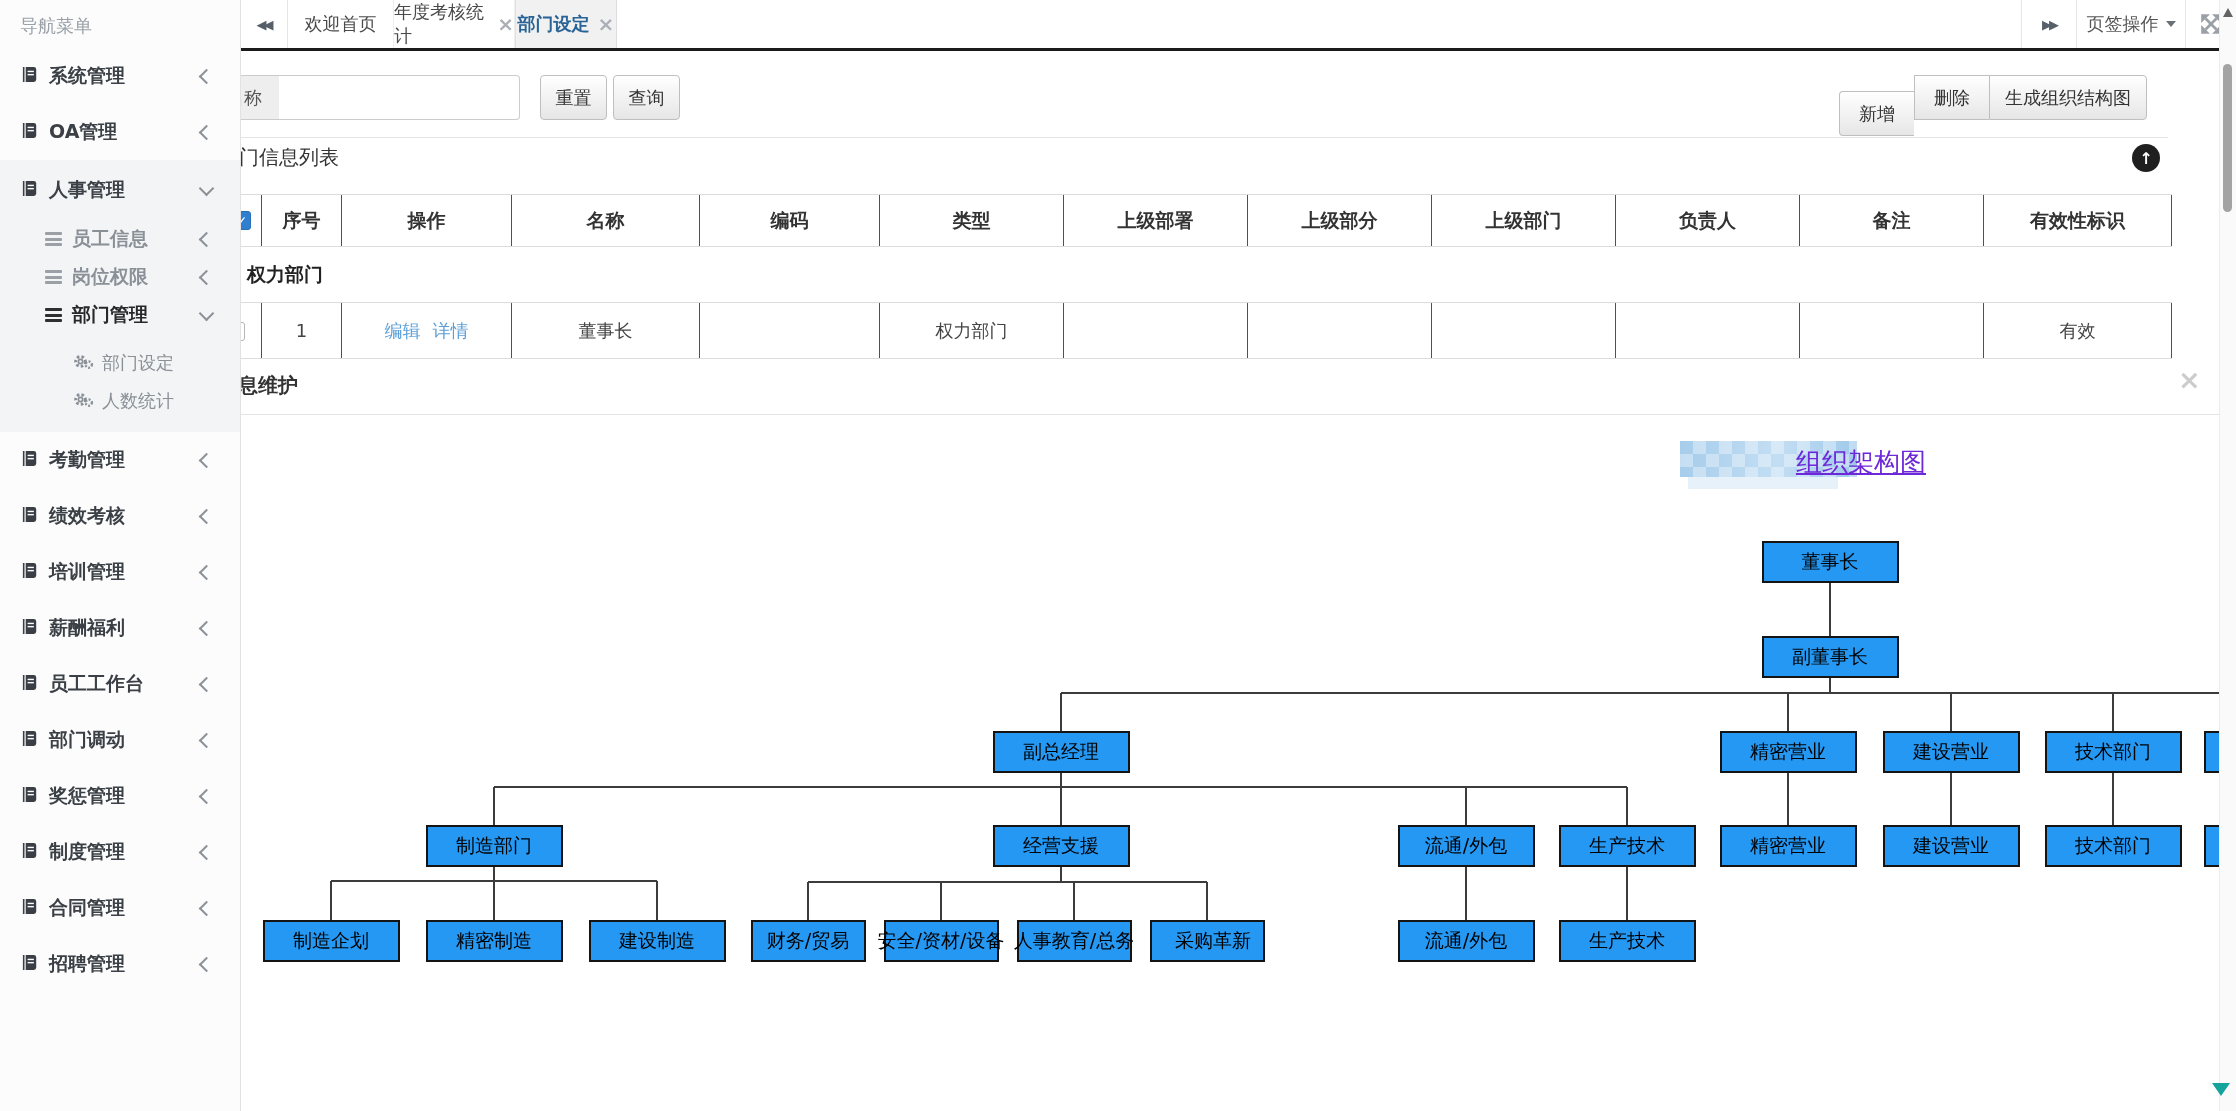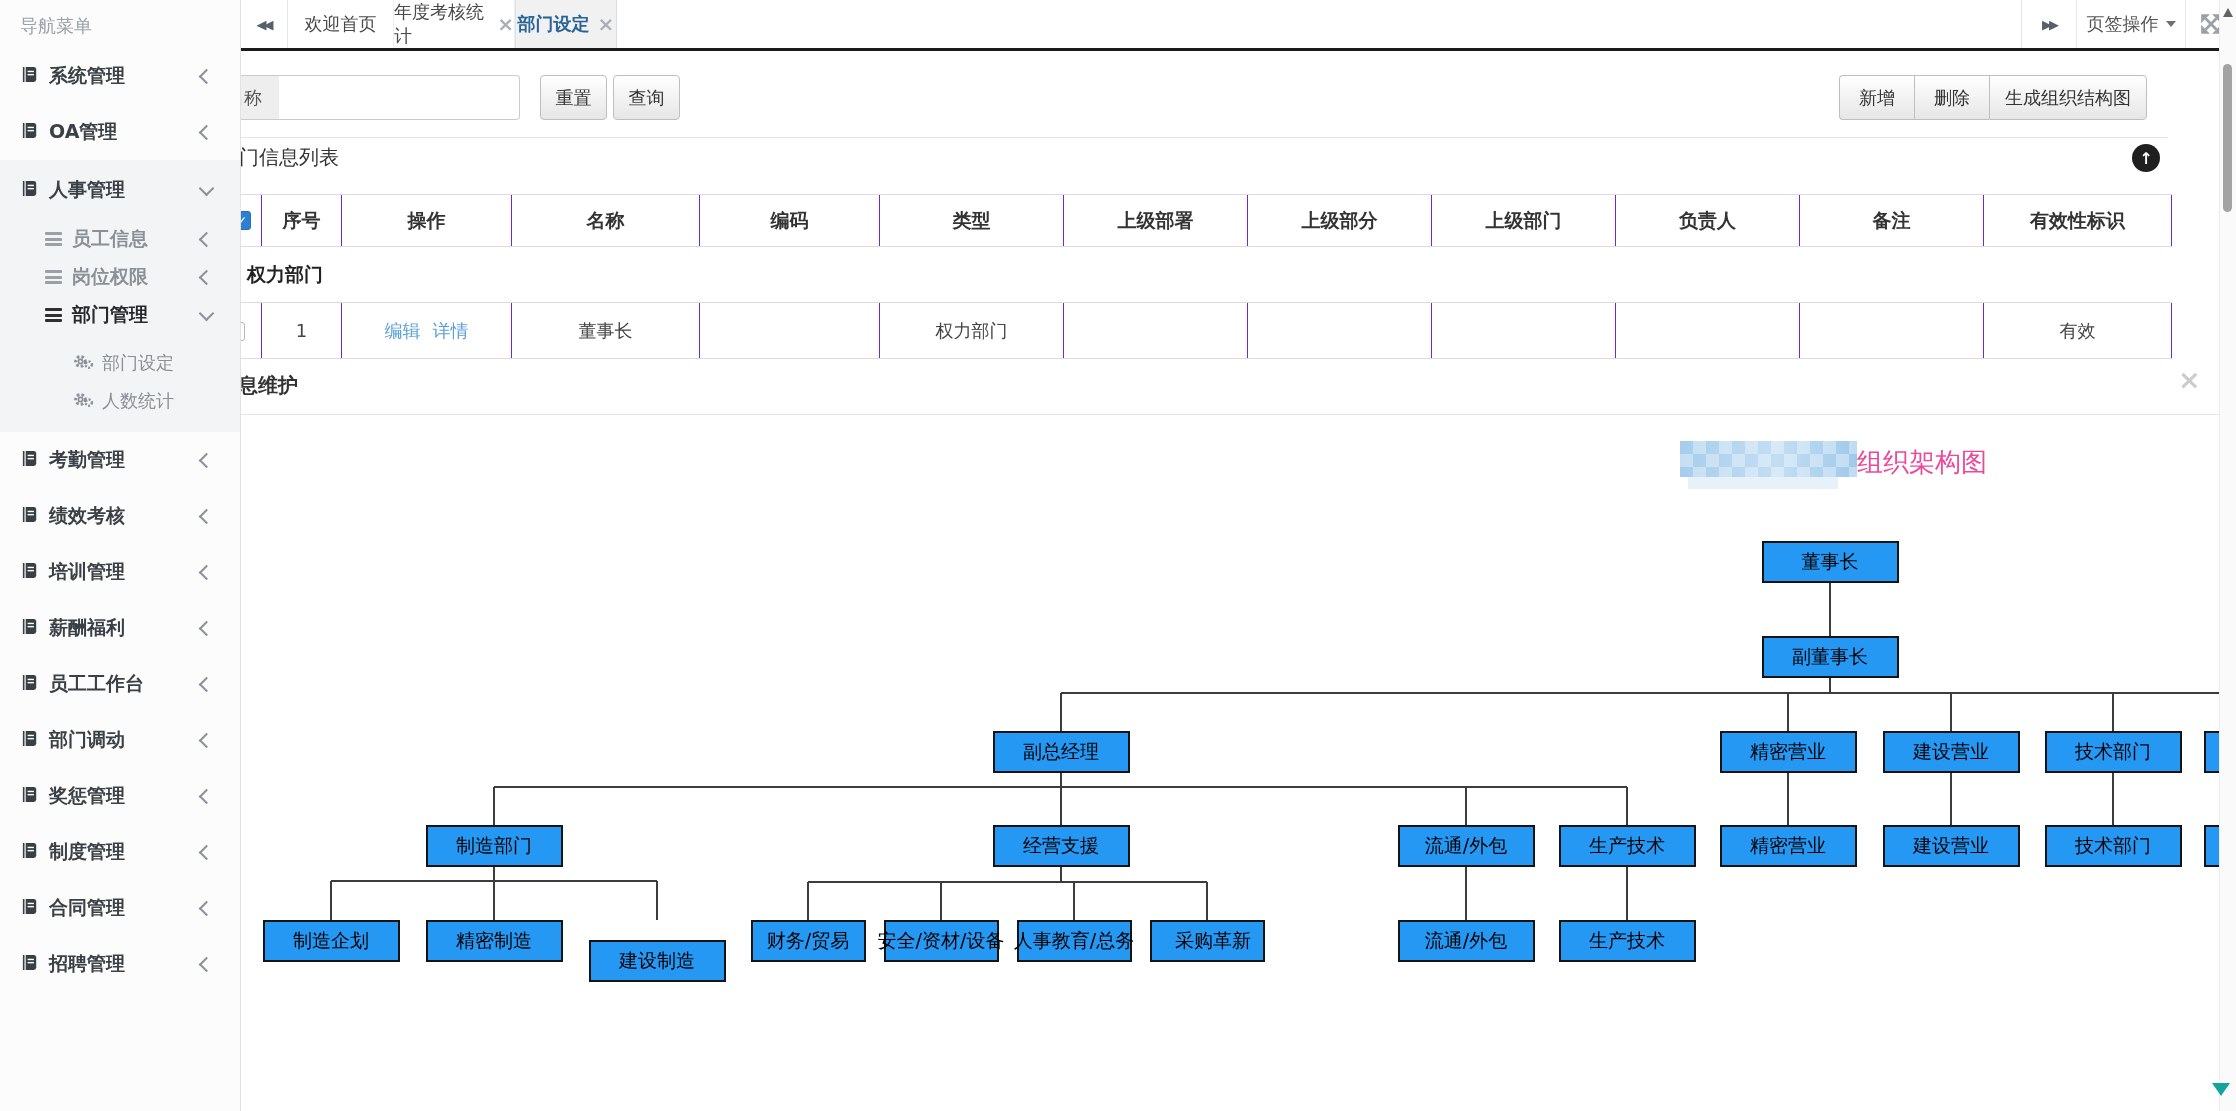--- a/index.html
+++ b/index.html
@@ -48,21 +48,21 @@
   .addon{left:208px;top:75px;width:72px;height:45px;background:#eee;border:1px solid #ccc;border-radius:4px 0 0 4px;
          display:flex;align-items:center;justify-content:center;font-size:18px;color:#555;box-sizing:border-box;}
   .s-input{left:279px;top:75px;width:241px;height:45px;border:1px solid #ccc;border-left:none;border-radius:0 4px 4px 0;
            box-sizing:border-box;font-size:18px;padding:0 10px;outline:none;}
   .btn{display:flex;align-items:center;justify-content:center;height:45px;font-size:18px;color:#333;
        background:linear-gradient(#ffffff,#e6e6e6);border:1px solid #bfbfbf;border-radius:4px;cursor:pointer;box-sizing:border-box;}
   .btn-reset{left:540px;top:75px;width:67px;}
   .btn-query{left:613px;top:75px;width:67px;}
   .btn-group{left:1839px;top:75px;display:flex;}
   .btn-group .btn{border-radius:0;border-right:none;}
-  .btn-group .btn:first-child{border-radius:4px 0 0 4px;}
+  .btn-group .btn:first-child{border-radius:4px 0 0 4px;margin-top:16px;}
   .btn-group .btn:last-child{border-radius:0 4px 4px 0;border-right:1px solid #bfbfbf;}
 
   
   .hline{position:absolute;height:1px;background:#e4e4e4;}
   .panel1-title{left:219px;top:144px;font-size:20px;color:#333;}
   .collapse-circle{left:2132px;top:144px;width:28px;height:28px;border-radius:50%;background:#1f1f1f;
                    color:#fff;display:flex;align-items:center;justify-content:center;font-size:16px;font-weight:bold;cursor:pointer;}
   .trow{position:absolute;left:210px;display:flex;box-sizing:border-box;}
   .tcell{box-sizing:border-box;border-right:1px solid #6d28d9;display:flex;align-items:center;justify-content:center;
          font-size:18px;color:#444;white-space:nowrap;overflow:hidden;}
@@ -236,31 +236,31 @@
       <div class="org-node" style="left: 425.5px; top: 825px; width: 137px; background: rgb(37, 152, 244); border-color: rgb(20, 20, 20);">制造部门</div>
       <div class="org-node" style="left: 992.5px; top: 825px; width: 137px; background: rgb(37, 152, 244); border-color: rgb(20, 20, 20);">经营支援</div>
       <div class="org-node" style="left: 1397.5px; top: 825px; width: 137px; background: rgb(37, 152, 244); border-color: rgb(20, 20, 20);">流通/外包</div>
       <div class="org-node" style="left: 1558.5px; top: 825px; width: 137px; background: rgb(37, 152, 244); border-color: rgb(20, 20, 20);">生产技术</div>
       <div class="org-node" style="left: 1719.5px; top: 825px; width: 137px; background: rgb(37, 152, 244); border-color: rgb(20, 20, 20);">精密营业</div>
       <div class="org-node" style="left: 1882.5px; top: 825px; width: 137px; background: rgb(37, 152, 244); border-color: rgb(20, 20, 20);">建设营业</div>
       <div class="org-node" style="left: 2044.5px; top: 825px; width: 137px; background: rgb(37, 152, 244); border-color: rgb(20, 20, 20);">技术部门</div>
       <div class="org-node" style="left: 2203.5px; top: 825px; width: 137px; background: rgb(37, 152, 244); border-color: rgb(20, 20, 20);"></div>
       <div class="org-node" style="left: 262.5px; top: 920px; width: 137px; background: rgb(37, 152, 244); border-color: rgb(20, 20, 20);">制造企划</div>
       <div class="org-node" style="left: 425.5px; top: 920px; width: 137px; background: rgb(37, 152, 244); border-color: rgb(20, 20, 20);">精密制造</div>
-      <div class="org-node" style="left: 588.5px; top: 920px; width: 137px; background: rgb(37, 152, 244); border-color: rgb(20, 20, 20); margin-top: 20px;">建设制造</div>
+      <div class="org-node" style="left: 588.5px; top: 920px; width: 137px; background: rgb(37, 152, 244); border-color: rgb(20, 20, 20);">建设制造</div>
       <div class="org-node" style="left: 750.5px; top: 920px; width: 115px; background: rgb(37, 152, 244); border-color: rgb(20, 20, 20);">财务/贸易</div>
       <div class="org-node" style="left: 883.5px; top: 920px; width: 115px; background: rgb(37, 152, 244); border-color: rgb(20, 20, 20);">安全/资材/设备</div>
       <div class="org-node" style="left: 1016.5px; top: 920px; width: 115px; background: rgb(37, 152, 244); border-color: rgb(20, 20, 20);">人事教育/总务</div>
       <div class="org-node" style="left: 1149.5px; top: 920px; width: 115px; background: rgb(37, 152, 244); border-color: rgb(20, 20, 20); padding-left: 12px;">采购革新</div>
       <div class="org-node" style="left: 1397.5px; top: 920px; width: 137px; background: rgb(37, 152, 244); border-color: rgb(20, 20, 20);">流通/外包</div>
       <div class="org-node" style="left: 1558.5px; top: 920px; width: 137px; background: rgb(37, 152, 244); border-color: rgb(20, 20, 20);">生产技术</div>
     </div>
   <div class="abs mosaic" style="left:1680px;top:441px;width:177px;height:36px;"></div>
   <div class="abs mosaic2" style="left:1688px;top:477px;width:150px;height:12px;"></div>
-  <div class="abs org-title" style="left: 1857px; top: 445px; color: #ec4899;">组织架构图</div>
+  <div class="abs org-title" style="left: 1796px; top: 445px; color: #6d28d9; text-decoration: underline;">组织架构图</div>
 
   <div class="vscroll">
     <div class="vs-up"></div>
     <div class="vs-thumb"></div>
   </div>
   <div class="teal-tri"></div>
 
   <div class="sidebar">
     <div class="sb-title">导航菜单</div>
     <div id="sb-menu">

